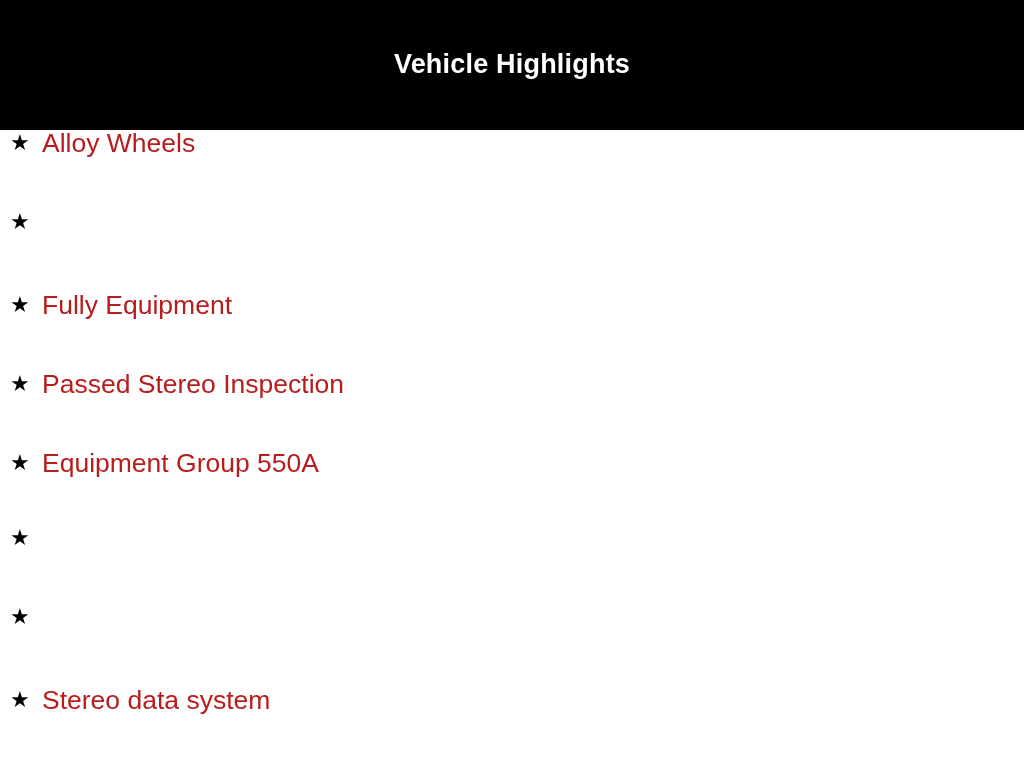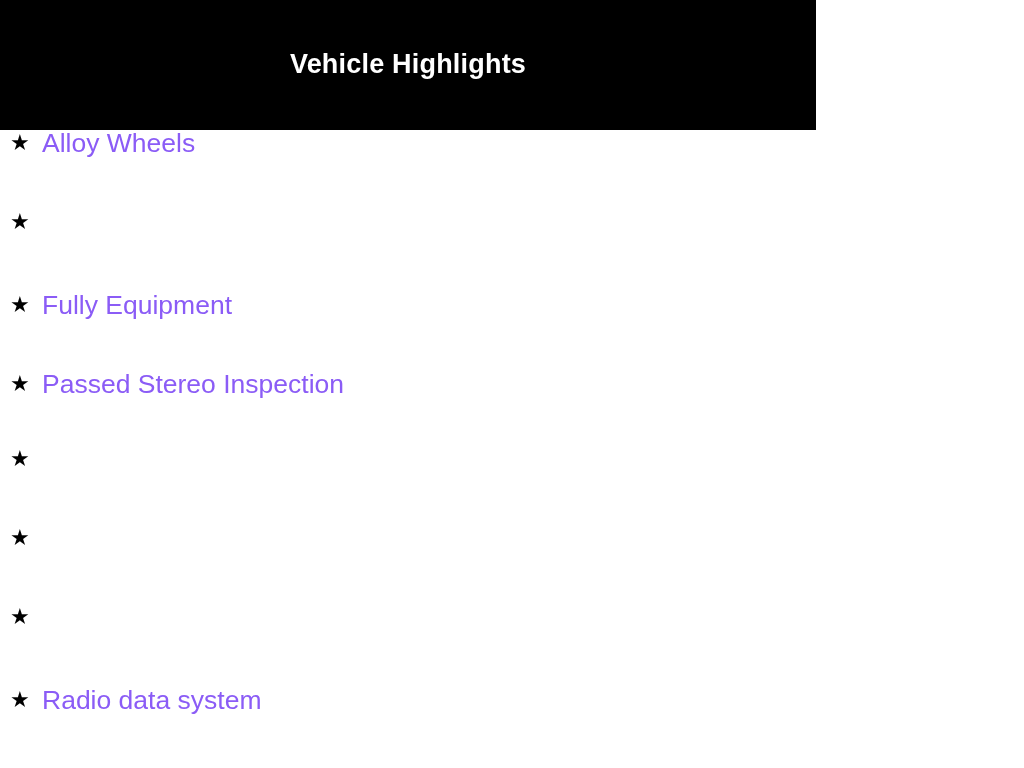--- a/index.html
+++ b/index.html
@@ -18,21 +18,21 @@
   .page {
     position: relative;
     width: 1024px;
     height: 768px;
     background: #ffffff;
     box-sizing: border-box;
   }
 
   
   .header-banner {
-    width: 816px;
+    width: 1024px;
     height: 130px;
     background: #000000;
     display: flex;
     align-items: center;
     justify-content: center;
     box-sizing: border-box;
   }
   .header-title {
     color: #ffffff;
     font-family: "Liberation Sans", sans-serif;
@@ -72,21 +72,21 @@
     color: #000000;
     font-family: "DejaVu Sans", sans-serif;
     font-size: 22px;
     line-height: 1;
     text-align: left;
     position: relative;
     top: -2px;
   }
   .highlight-label {
     flex: 0 1 auto;
-    color: #8b5cf6;
+    color: #b91c1c;
     font-family: "Liberation Sans", sans-serif;
     font-size: 26.5px;
     font-weight: normal;
     line-height: 1;
     white-space: nowrap;
   }
 </style>
 </head>
 <body>
 
@@ -112,30 +112,31 @@
       <span class="highlight-label">Fully Equipment</span>
     </li>
 
     <li class="highlight-item">
       <span class="bullet-star">★</span>
       <span class="highlight-label">Passed Stereo Inspection</span>
     </li>
 
     <li class="highlight-item">
       <span class="bullet-star">★</span>
+      <span class="highlight-label">Equipment Group 550A</span>
     </li>
 
     <li class="highlight-item">
       <span class="bullet-star">★</span>
     </li>
 
     <li class="highlight-item">
       <span class="bullet-star">★</span>
     </li>
 
     <li class="highlight-item">
       <span class="bullet-star">★</span>
-      <span class="highlight-label">Radio data system</span>
+      <span class="highlight-label">Stereo data system</span>
     </li>
 
   </ul>
 
 </div>
 
 </body></html>

